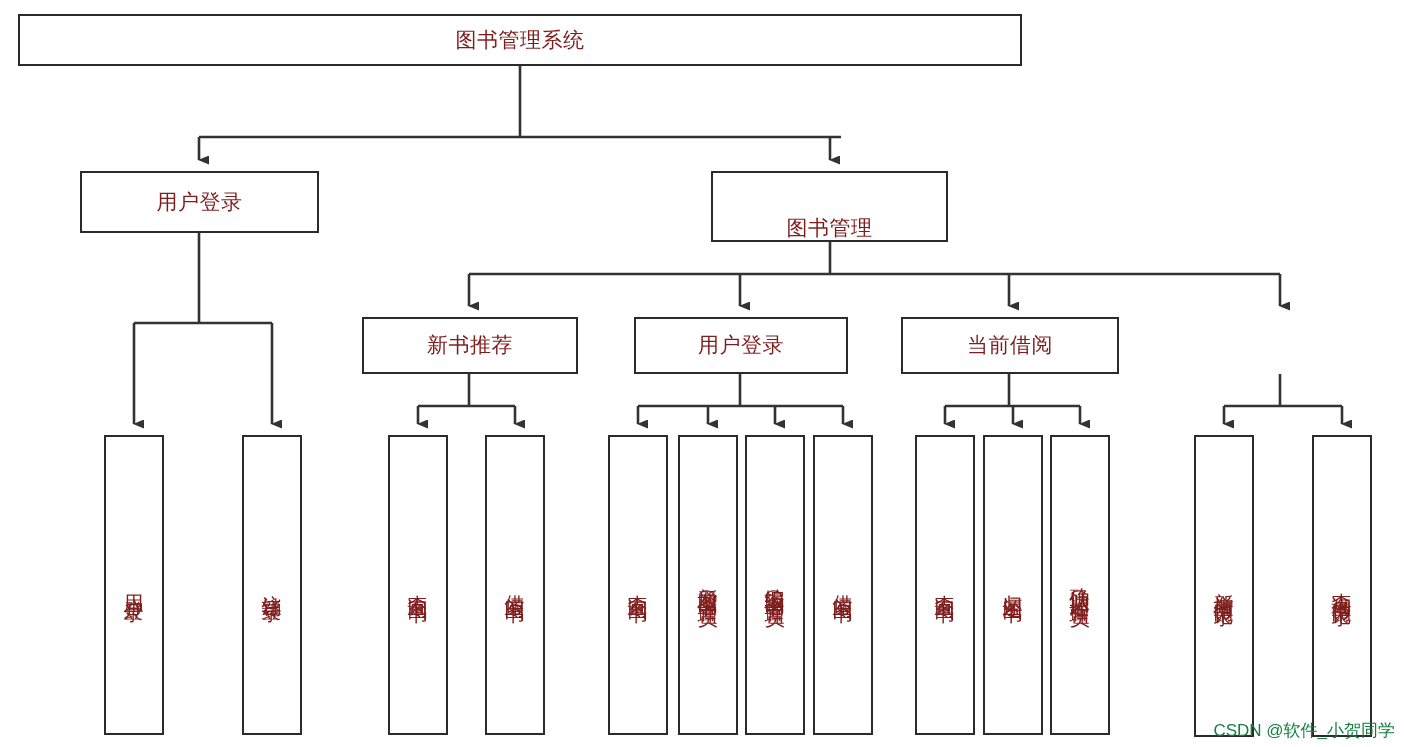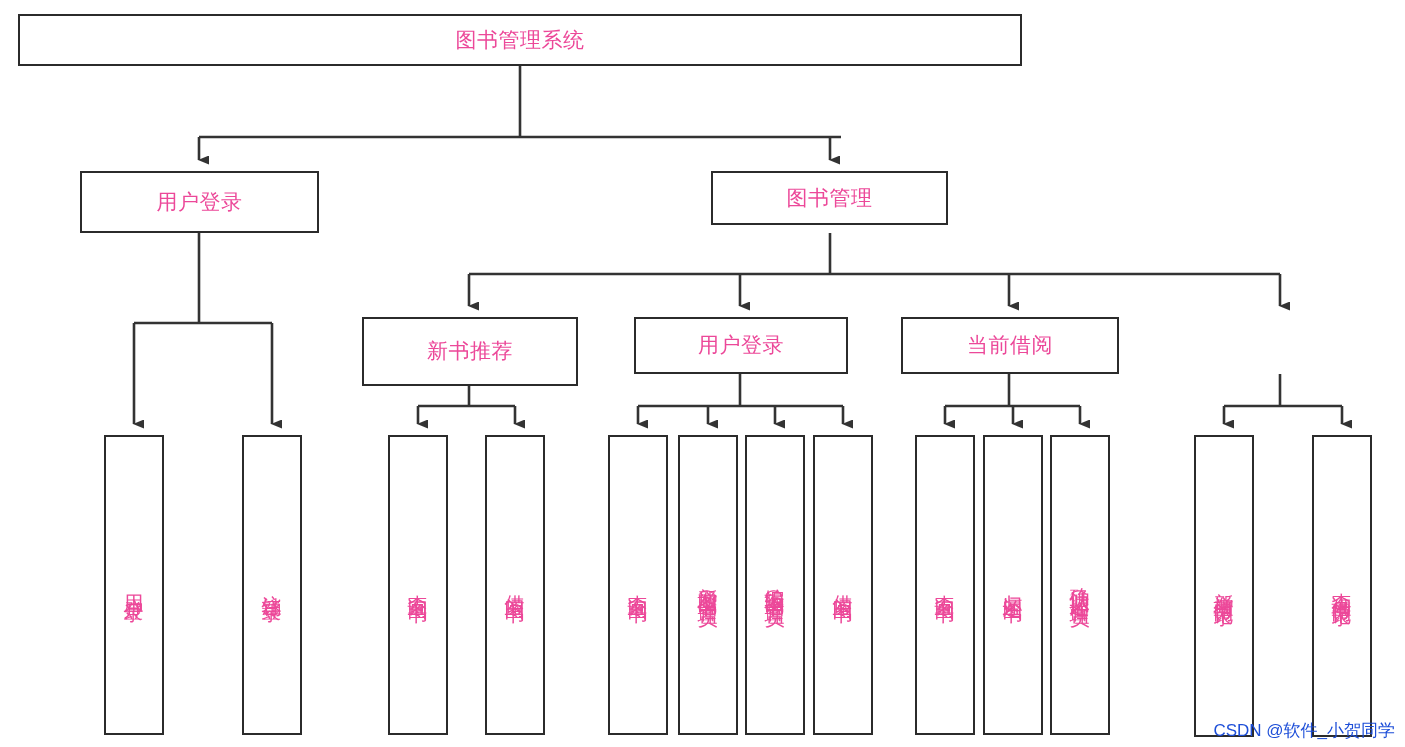--- a/index.html
+++ b/index.html
@@ -22,21 +22,21 @@
   .node {
     position: absolute;
     box-sizing: border-box;
     background: #ffffff;
     border: 2px solid #2b2b2b;
     display: flex;
     align-items: center;
     justify-content: center;
   }
   .node-label {
-    color: #ec4899;
+    color: #7f1d1d;
     font-size: 21px;
     line-height: 1.15;
     letter-spacing: 0.5px;
     white-space: nowrap;
     user-select: none;
   }
   .node.vertical {
     align-items: center;
     justify-content: center;
   }
@@ -54,21 +54,21 @@
     top: 0;
     width: 1405px;
     height: 747px;
     pointer-events: none;
   }
   #watermark {
     position: absolute;
     right: 10px;
     bottom: 5px;
     font-size: 17px;
-    color: #1d4ed8;
+    color: #15803d;
     white-space: nowrap;
     user-select: none;
   }
 </style>
 </head>
 <body>
 
 <div id="diagram-root">
 
   <svg id="edges" viewBox="0 0 1405 747" xmlns="http://www.w3.org/2000/svg">
@@ -122,25 +122,25 @@
     </g>
   </svg>
 
   <div class="node" style="left: 18px; top: 14px; width: 1004px; height: 52px;">
     <span class="node-label">图书管理系统</span>
   </div>
 
   <div class="node" style="left: 80px; top: 171px; width: 239px; height: 62px;">
     <span class="node-label">用户登录</span>
   </div>
-  <div class="node" style="left: 711px; top: 171px; width: 237px; height: 54px;">
+  <div class="node" style="left: 711px; top: 171px; width: 237px; height: 71px; align-items: flex-end;">
     <span class="node-label">图书管理</span>
   </div>
 
-  <div class="node" style="left: 362px; top: 317px; width: 216px; height: 69px; text-align: center;">
+  <div class="node" style="left: 362px; top: 317px; width: 216px; height: 57px; text-align: center;">
     <span class="node-label">新书推荐</span>
   </div>
   <div class="node" style="left: 634px; top: 317px; width: 214px; height: 57px;">
     <span class="node-label">用户登录</span>
   </div>
   <div class="node" style="left: 901px; top: 317px; width: 218px; height: 57px; align-items: center;">
     <span class="node-label">当前借阅</span>
   </div>
 
   <div class="node vertical" style="left: 104px; top: 435px; width: 60px; height: 300px;">

